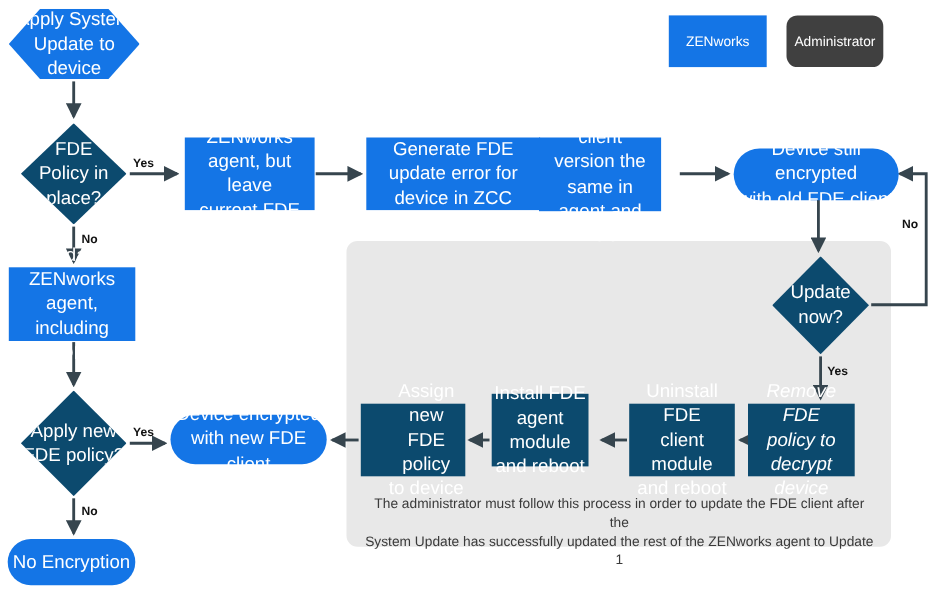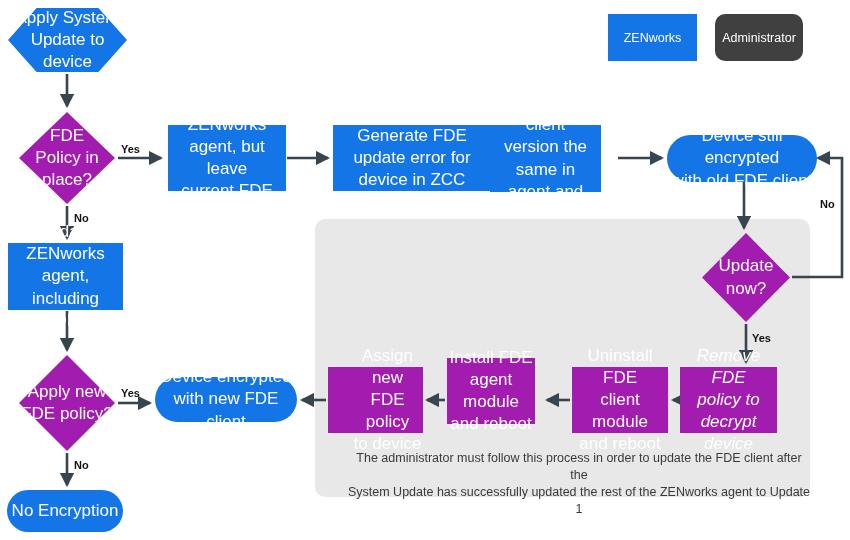--- a/index.html
+++ b/index.html
@@ -29,21 +29,21 @@
     display: flex;
     align-items: center;
     justify-content: center;
     text-align: center;
     color: #ffffff;
     font-size: 17px;
     line-height: 1.3;
     white-space: pre-line;
   }
   .blue { background: #1475e6; }
-  .green { background: #a21caf; }
+  .green { background: #0c4a6e; }
   .hex {
     clip-path: polygon(24% 0, 76% 0, 100% 50%, 76% 100%, 24% 100%, 0 50%);
   }
   .diamond {
     clip-path: polygon(50% 0, 100% 50%, 50% 100%, 0 50%);
   }
   .stadium1 { border-radius: 24px; }
   .stadium2 { border-radius: 23px; }
   .stadium3 { border-radius: 21px; }
   .edge-label {
@@ -54,21 +54,20 @@
   }
   .note {
     position: absolute;
     left: 330px; top: 450px;
     width: 466px;
     text-align: center;
     font-size: 12.5px;
     line-height: 1.35;
     color: #3a3a3a;
     white-space: pre-line;
-    margin-left: 16px;
   }
   .legend-box {
     position: absolute;
     top: 14px;
     height: 47px;
     display: flex;
     align-items: center;
     justify-content: center;
     color: #ffffff;
     font-size: 12.5px;

